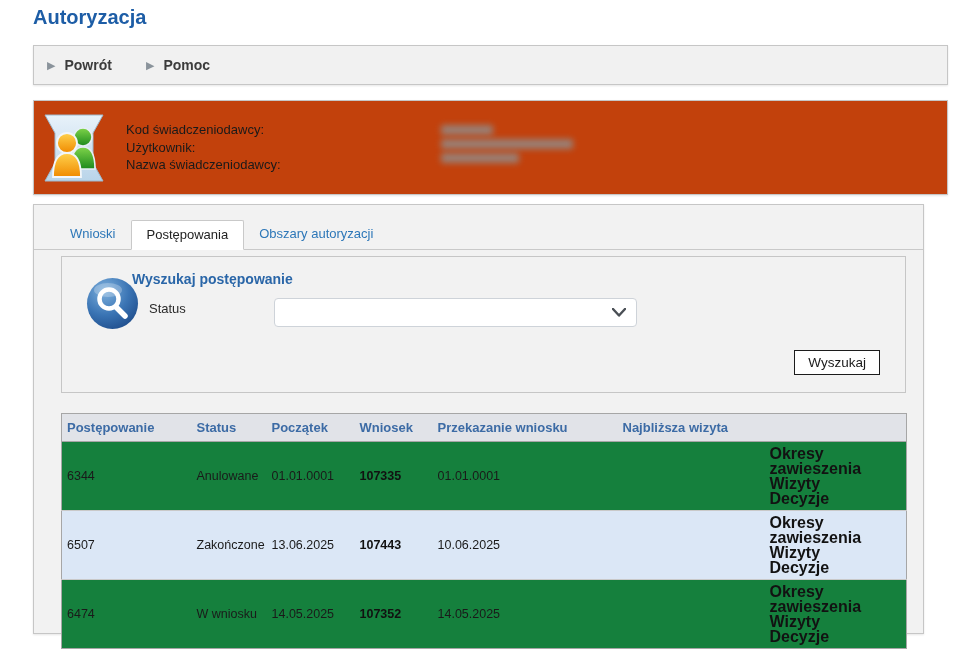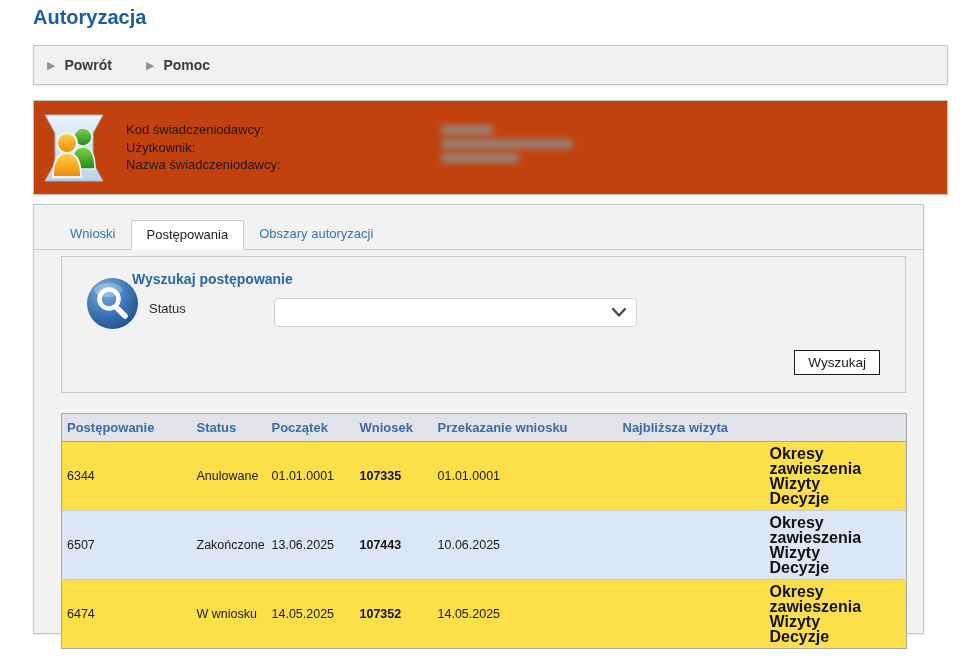--- a/index.html
+++ b/index.html
@@ -85,21 +85,21 @@
   .search-btn-row { position:absolute; right:25px; bottom:17px; }
   .search-btn {
     background:#ffffff; border:1px solid #1c1c1c;
     font-family:inherit; font-size:13.5px; color:#1a1a1a;
     padding:4px 13px; cursor:pointer;
   }
 
   
   .results {
     margin:20px 0 8px 27px; width:845px; border-collapse:collapse;
-    background:#fde047; border:1px solid #a6a6a6;
+    background:#15803d; border:1px solid #a6a6a6;
     table-layout:fixed; font-size:13px;
   }
   .results th {
     background:#e1e3e8; color:#3c6ba5; font-weight:bold; text-align:left;
     height:28px; padding:0 5px; border-bottom:1px solid #a6a6a6;
     font-size:13px;
   }
   .results td {
     height:56px; padding:4px 5px; vertical-align:middle;
     border-bottom:1px solid #c9c9c9; color:#1a1a1a; font-size:12.5px;

